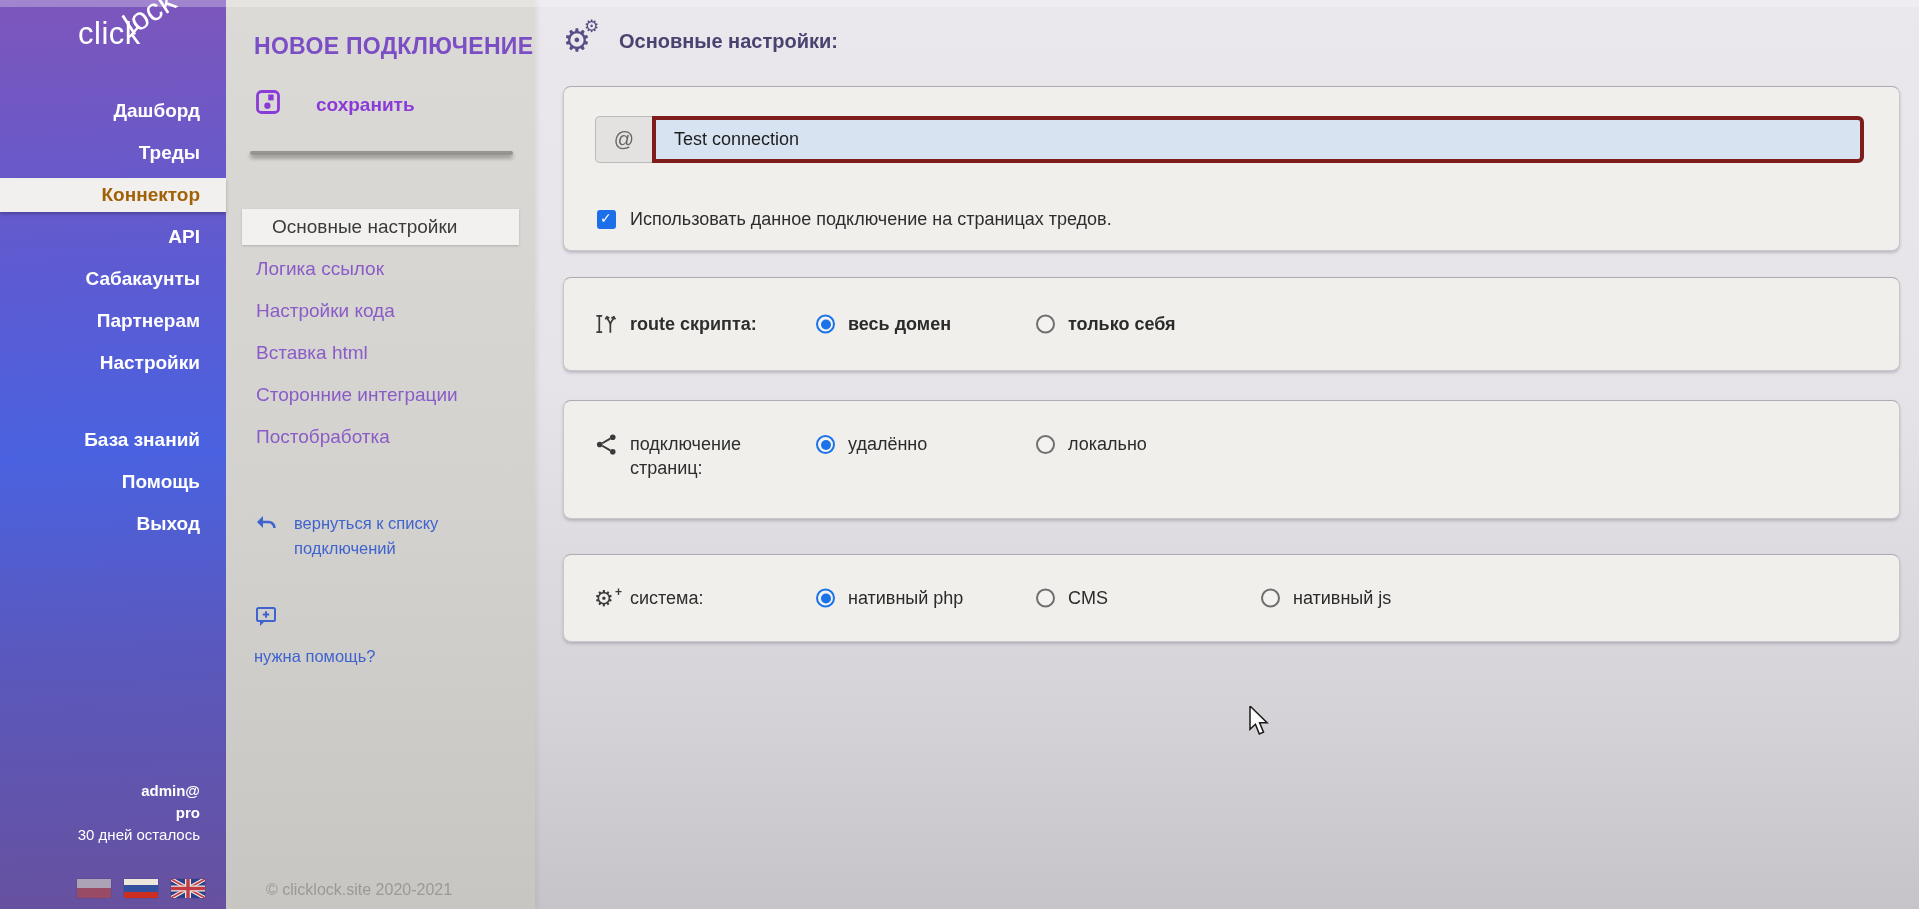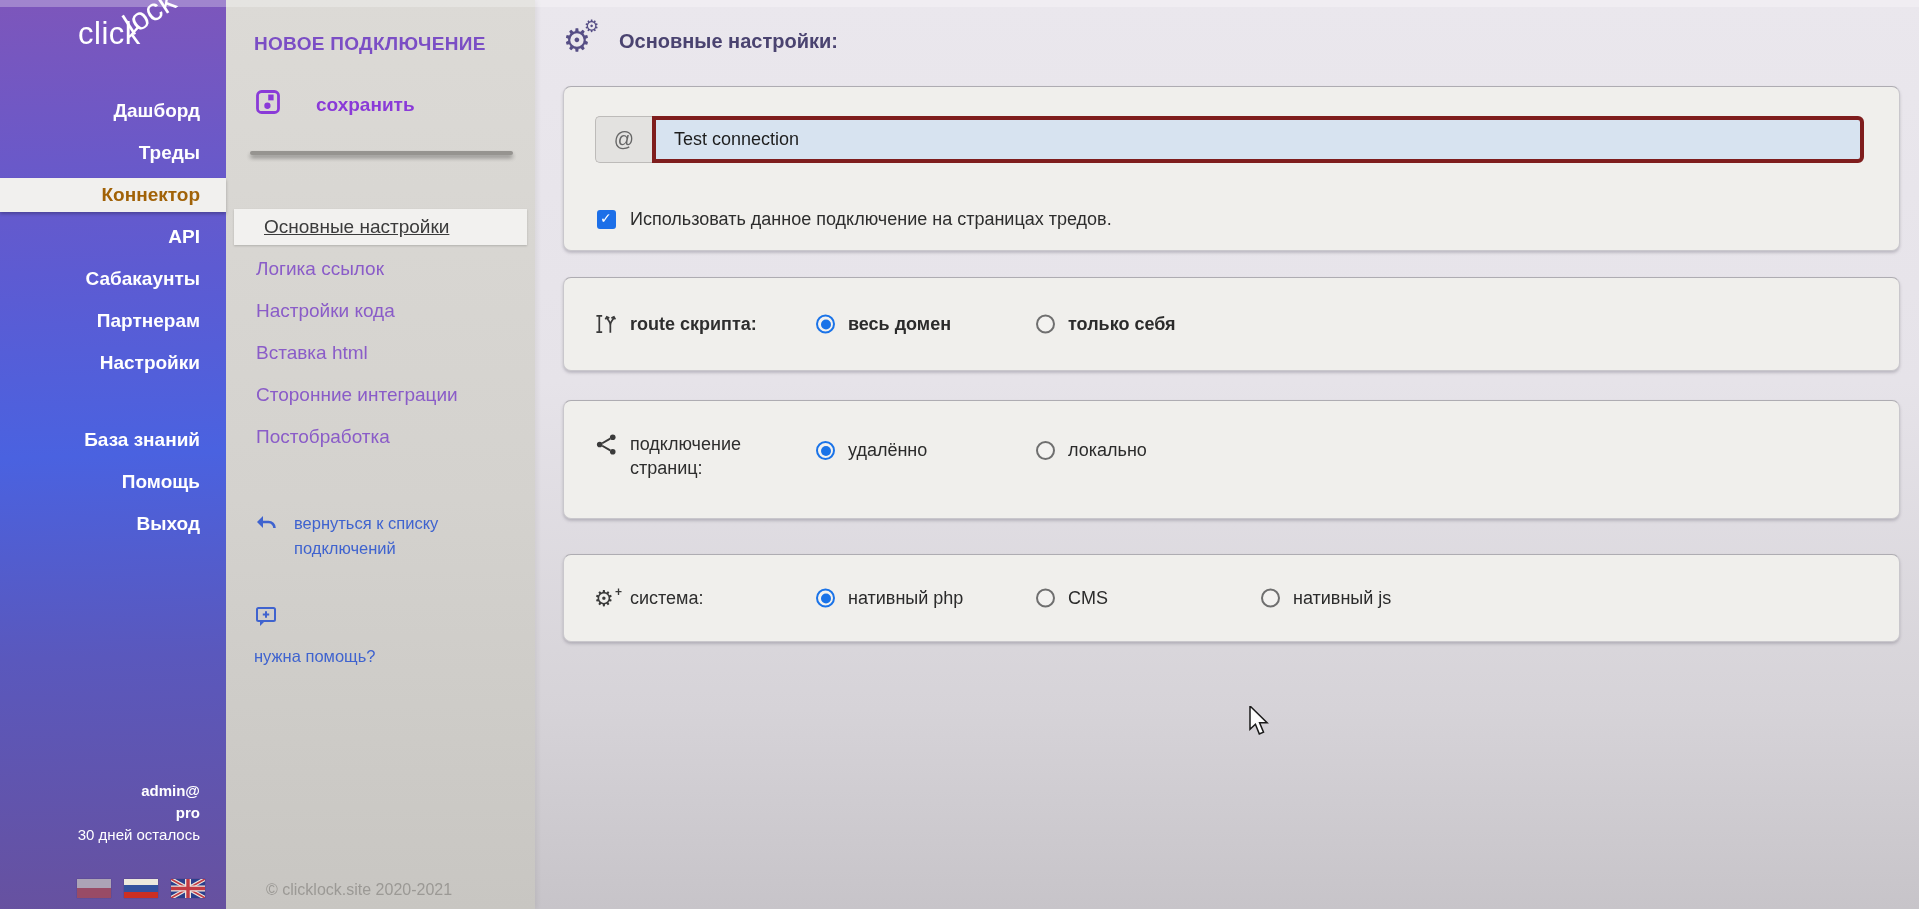--- a/index.html
+++ b/index.html
@@ -32,32 +32,32 @@
   .flags{position:absolute;right:21px;bottom:11px;display:flex;gap:13px;}
   .flag{width:34px;height:19px;display:block;box-shadow:0 0 1px rgba(0,0,0,.4);}
   .flag-pl{background:linear-gradient(180deg,#b9b2ba 0 50%,#a34a5c 50% 100%);opacity:.85;}
   .flag-ru{background:linear-gradient(180deg,#ece8dd 0 33%,#33519e 33% 66%,#cc2f22 66% 100%);}
   
   .panel{
     position:absolute;left:226px;top:0;width:309px;height:909px;
     background:linear-gradient(180deg,#dcdad6 0%,#d4d2ce 55%,#c8c6c2 100%);
     z-index:2;box-shadow:2px 0 5px rgba(0,0,0,.07);
   }
-  .panel-title{position:absolute;top:33px;left:28px;font-size:19px;font-weight:bold;color:#7b4ec5;letter-spacing:.3px;white-space:nowrap;}
+  .panel-title{position:absolute;top:33px;left:28px;font-size:23px;font-weight:bold;color:#7b4ec5;letter-spacing:.3px;white-space:nowrap;}
   .save-btn{position:absolute;top:88px;left:28px;display:flex;align-items:flex-end;gap:34px;cursor:pointer;}
   .save-btn svg{width:28px;height:28px;}
   .save-label{font-size:19px;font-weight:bold;color:#8a3ad8;}
   .panel-divider{
     position:absolute;top:151px;left:24px;right:22px;height:4px;
     background:#868480;border-radius:2px;opacity:.8;
     box-shadow:0 3px 4px rgba(0,0,0,.45);
   }
   .panel-menu{position:absolute;top:206px;left:0;width:100%;}
   .menu-item{height:42px;display:flex;align-items:center;padding-left:30px;font-size:19px;color:#8a5cc8;cursor:pointer;}
-  .menu-item.active{height:36px;margin:3px 8px;background:#f2f1ef;color:#3b3b3b;box-shadow:0 1px 2px rgba(0,0,0,.18);text-decoration:underline;}
+  .menu-item.active{height:36px;margin:3px 16px;background:#f2f1ef;color:#3b3b3b;box-shadow:0 1px 2px rgba(0,0,0,.18);}
   .panel-link{position:absolute;left:28px;display:flex;gap:16px;color:#3f63cf;font-size:16.5px;line-height:25px;cursor:pointer;}
   .panel-link svg{width:24px;height:24px;flex:none;margin-top:1px;}
   .back-link{top:511px;width:240px;}
   .help-link{top:603px;font-weight:normal;flex-direction:column;}
   .panel-footer{position:absolute;bottom:10px;left:40px;color:#9b9995;font-size:16px;}
   
   .content{
     position:absolute;left:535px;top:0;right:0;height:909px;
     background:linear-gradient(180deg,#eae7ed 0%,#e6e3e9 42%,#d6d3d8 78%,#c7c4c9 100%);
     z-index:1;
@@ -97,21 +97,21 @@
   .row-label .gear-wrap{position:relative;width:25px;height:25px;flex:none;color:#3a3a3a;}
   .gear-wrap .g{font-size:22px;line-height:25px;}
   .gear-wrap .plus{position:absolute;right:-3px;top:-6px;font-size:12px;font-weight:bold;}
   .opt{position:absolute;display:flex;align-items:center;gap:13px;font-size:18px;color:#2b2b2b;cursor:pointer;}
   .radio{width:19px;height:19px;border-radius:50%;border:2px solid #6f6f6f;box-sizing:border-box;position:relative;background:#f3f2f0;}
   .radio.on{border-color:#1a73e8;}
   .radio.on::after{content:"";position:absolute;inset:2.5px;border-radius:50%;background:#1a73e8;}
   .vcenter{top:50%;transform:translateY(-50%);}
   .card3 .row-label{top:31px;width:210px;flex-wrap:nowrap;}
   .card3 .label-text{width:150px;}
-  .card3 .opt{top:39px;}
+  .card3 .opt{top:33px;}
   .checkbox-label{font-size:18px;color:#2d2d2d;}
   .cursor{position:absolute;left:1248px;top:706px;z-index:9;}
 </style>
 </head>
 <body>
 
 <aside class="sidebar">
   <div class="logo"><span class="logo-click">click</span><span class="logo-lock">lock</span></div>
 
   <nav class="side-nav">

